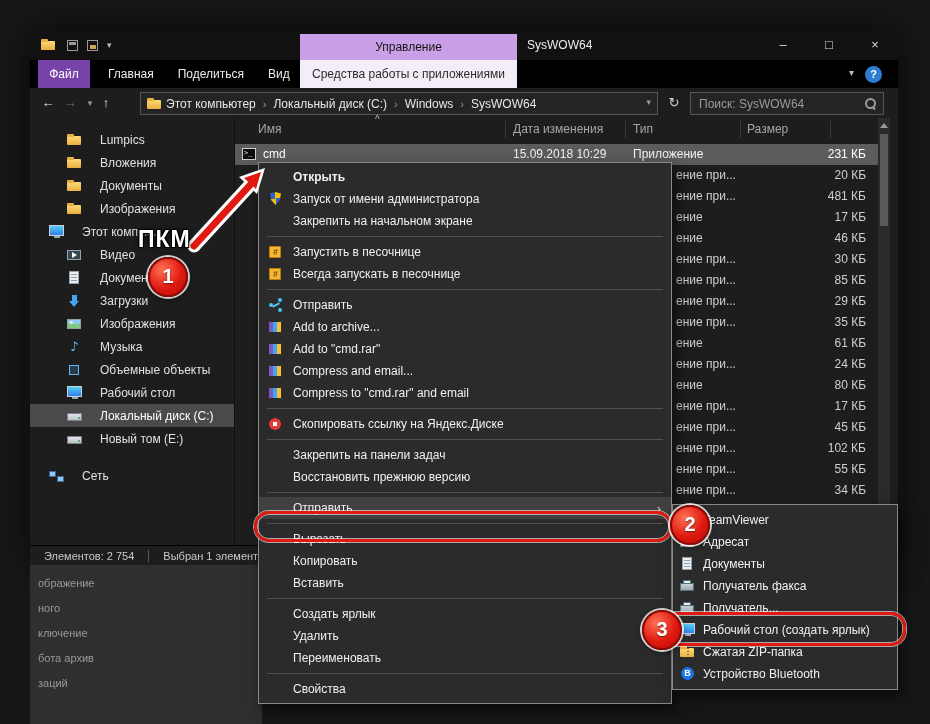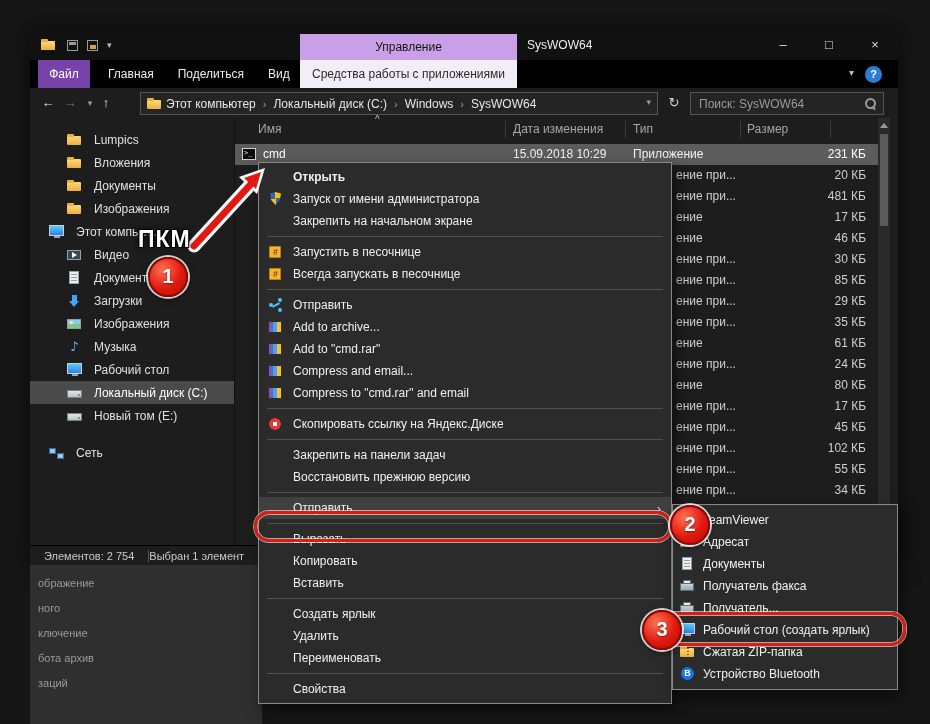--- a/index.html
+++ b/index.html
@@ -40,21 +40,21 @@
 .refresh-btn{position:absolute;left:634px;top:5px;width:20px;height:20px;color:#cfcfcf;text-align:center;line-height:20px;font-size:13px}
 .search-box{position:absolute;left:660px;top:4px;width:194px;height:23px;background:#242424;border:1px solid #555}
 .search-input{width:100%;height:100%;background:transparent;border:0;color:#ccc;font:inherit;padding:0 22px 0 8px;outline:none}
 .search-input::placeholder{color:#9a9a9a}
 .search-icon{position:absolute;right:7px;top:5px;width:11px;height:11px}
 .search-icon::before{content:'';position:absolute;left:0;top:0;width:7px;height:7px;border:2px solid #9a9a9a;border-radius:50%}
 .search-icon::after{content:'';position:absolute;left:8px;top:8px;width:4px;height:2px;background:#9a9a9a;transform:rotate(45deg);transform-origin:0 0}
 
 .main{position:absolute;left:0;top:88px;right:0;bottom:20px;background:#1d1d1d}
 .sidebar{position:absolute;left:0;top:0;width:205px;bottom:0;padding-top:10px;border-right:1px solid #101010;overflow:hidden}
-.sitem{height:23px;display:flex;align-items:center;gap:10px;color:#e0e0e0;white-space:nowrap}
+.sitem{height:23px;display:flex;align-items:center;gap:16px;color:#e0e0e0;white-space:nowrap}
 .sitem.ind1{padding-left:18px}
 .sitem.ind2{padding-left:36px}
 .sitem.gap{margin-top:14px}
 .sitem.selected{background:#4a4a4a;color:#fff}
 .filelist{position:absolute;left:205px;top:0;right:8px;bottom:0}
 .fl-header{position:absolute;left:0;top:0;right:12px;height:24px;color:#a6a6a6}
 .hcell{position:absolute;top:4px;color:#a6a6a6}
 .h-name{left:23px}.h-date{left:278px}.h-type{left:398px}.h-size{left:512px}
 .hsep{position:absolute;top:3px;width:1px;height:17px;background:#3a3a3a}
 .hs1{left:270px}.hs2{left:390px}.hs3{left:505px}.hs4{left:595px}
@@ -69,21 +69,21 @@
 .frows{position:absolute;left:0;top:21px;right:0}
 .frow{position:relative;height:21px;line-height:21px;color:#cfcfcf}
 .frow .c-type{position:absolute;left:441px}
 .scrollbar{position:absolute;right:0;top:0;width:12px;bottom:0;background:#2a2a2a}
 .sb-up{position:absolute;top:0;left:0;right:0;height:14px}
 .sb-up::before{content:'';position:absolute;left:2px;top:5px;border-left:4px solid transparent;border-right:4px solid transparent;border-bottom:5px solid #9a9a9a}
 .sb-thumb{position:absolute;left:2px;right:2px;top:16px;height:92px;background:#5a5a5a}
 
 .statusbar{position:absolute;left:0;bottom:0;right:0;height:20px;background:#1d1d1d;border-top:1px solid #000;display:flex;align-items:center;color:#c9c9c9;font-size:11px}
 .sb-count{padding-left:14px}
-.sb-sel{margin-left:14px;border-left:1px solid #555;padding-left:0}
+.sb-sel{margin-left:14px;border-left:1px solid #555;padding-left:14px}
 
 .bg-panel{position:absolute;left:30px;top:565px;width:232px;bottom:0;background:#2f2f2f;padding-top:6px}
 .bg-line{height:25px;line-height:25px;color:#9a9a9a;font-size:11px;padding-left:8px;white-space:nowrap;overflow:hidden}
 
 .cmenu{position:absolute;left:258px;top:162px;width:414px;background:#2b2b2b;border:1px solid #898989;box-shadow:4px 6px 14px rgba(0,0,0,.55);padding:3px 0;z-index:10}
 .smenu{position:absolute;left:672px;top:504px;width:226px;background:#2b2b2b;border:1px solid #898989;box-shadow:4px 6px 14px rgba(0,0,0,.55);padding:4px 0;z-index:11}
 .menu-item{height:22px;display:flex;align-items:center;padding:0 12px 0 8px;color:#f0f0f0;position:relative;white-space:nowrap}
 .menu-item .ic{margin-right:8px}
 .smenu .menu-item{padding-left:6px}
 .smenu .menu-item .ic{margin-right:6px}
@@ -266,20 +266,24 @@
           <div class="sitem ind2">
             <span class="ic pictures-icon"></span>
             <span class="slabel">Изображения</span>
           </div>
 
           <div class="sitem ind2">
             <span class="ic music-icon"></span>
             <span class="slabel">Музыка</span>
           </div>
 
+          <div class="sitem ind2">
+            <span class="ic objects3d-icon"></span>
+            <span class="slabel">Объемные объекты</span>
+          </div>
 
           <div class="sitem ind2">
             <span class="ic desktop-icon"></span>
             <span class="slabel">Рабочий стол</span>
           </div>
 
           <div class="sitem selected ind2">
             <span class="ic drive-icon"></span>
             <span class="slabel">Локальный диск (C:)</span>
           </div>

